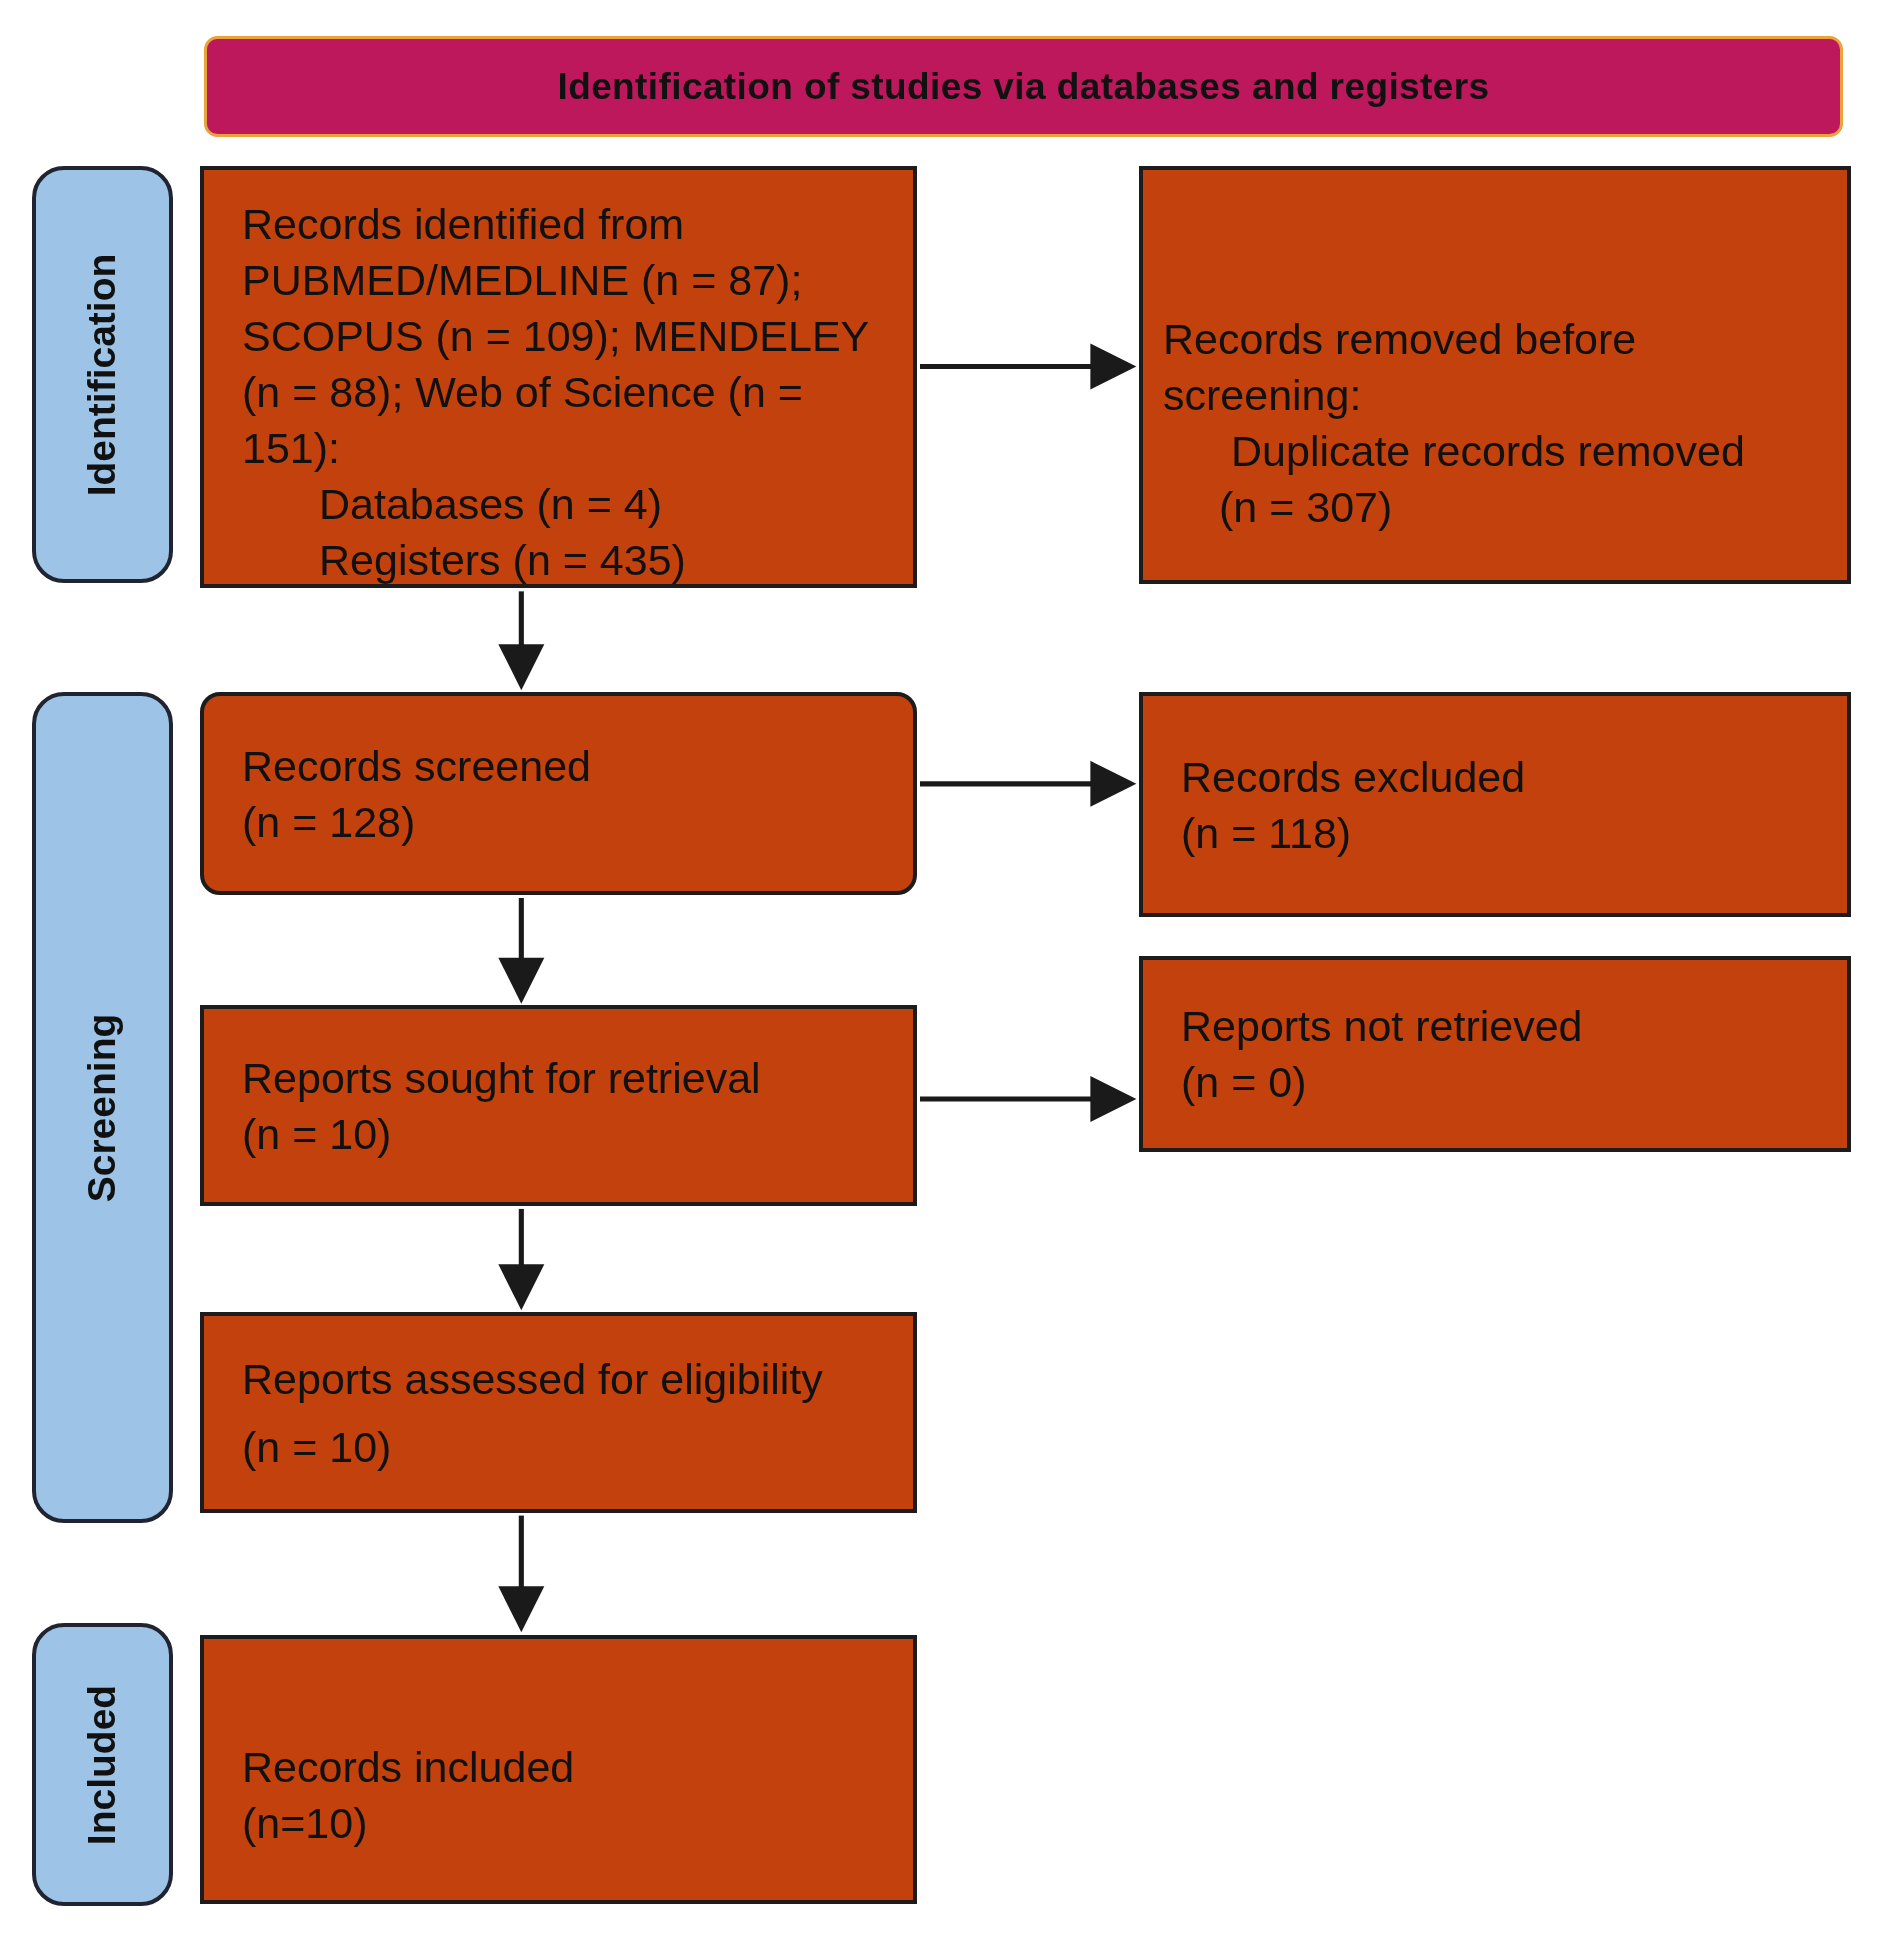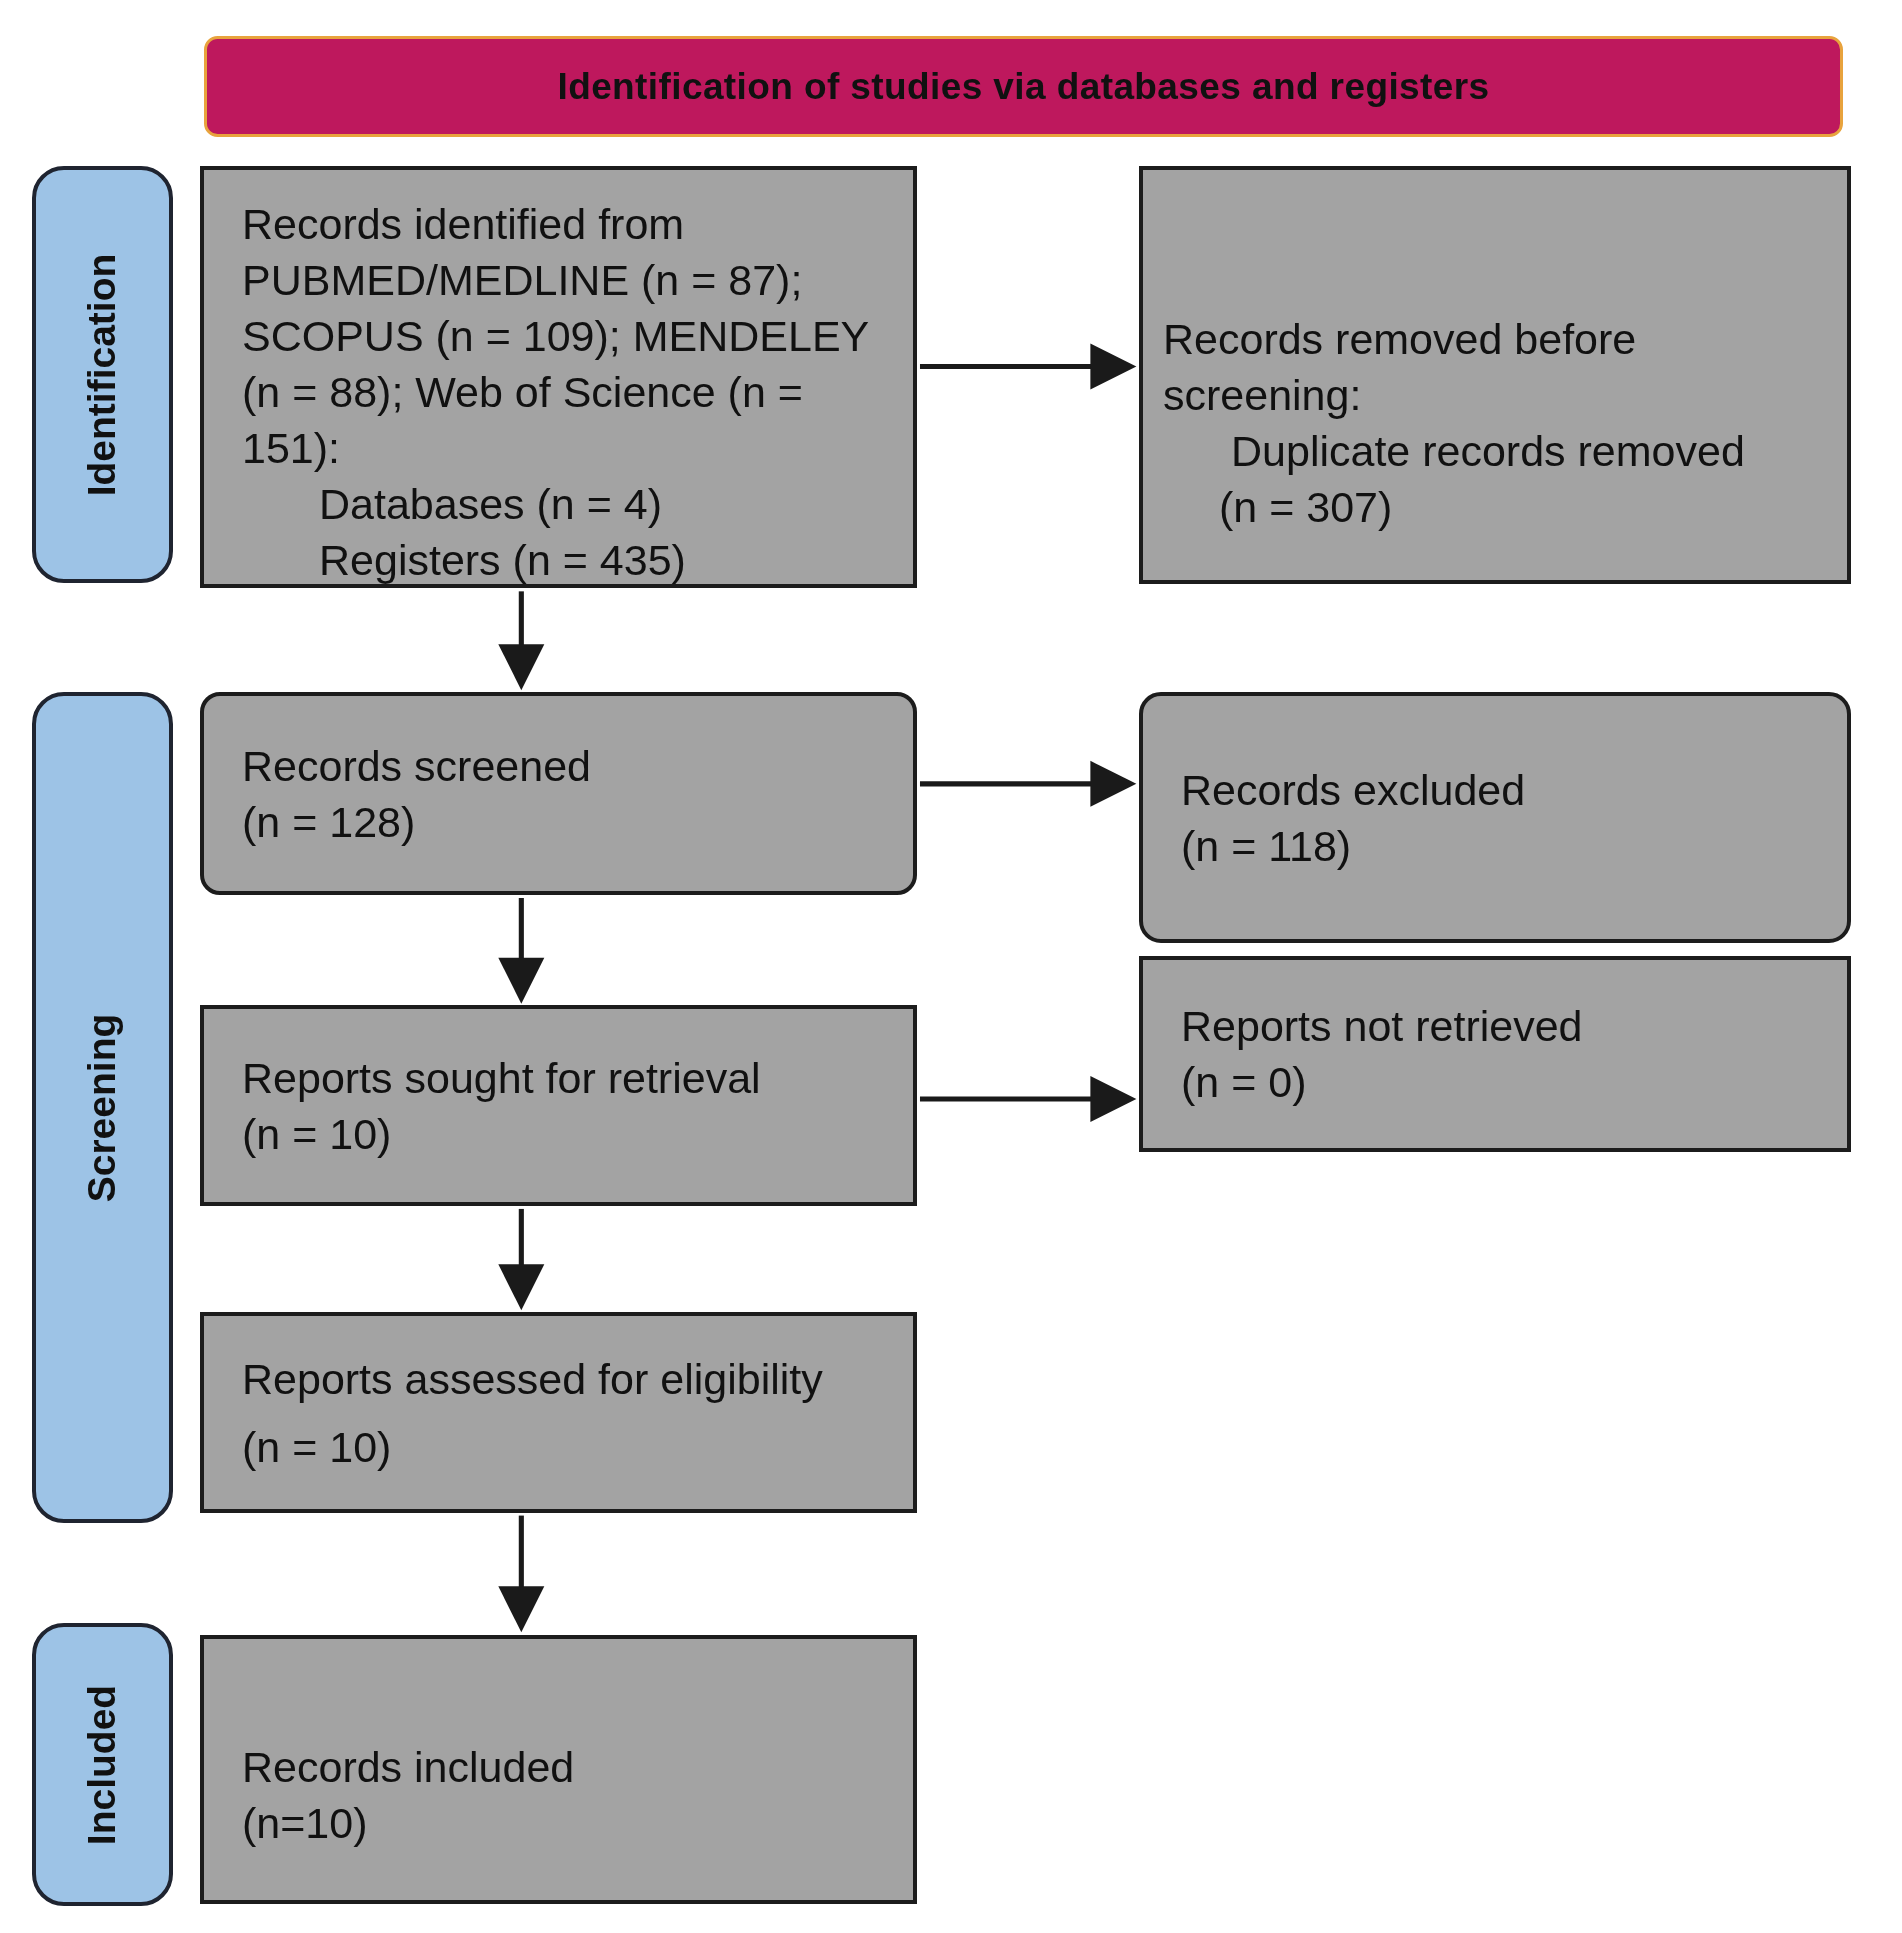--- a/index.html
+++ b/index.html
@@ -55,38 +55,38 @@
     transform:rotate(-90deg);
     white-space:nowrap;
     font-size:39px;
     font-weight:bold;
     color:#111111;
   }
 
   
   .flowbox{
     position:absolute;
-    background:#a3a3a3;
+    background:#c2410c;
     border:4.3px solid #1C1C1C;
     display:flex;
     flex-direction:column;
     justify-content:center;
     padding-left:38px;
     padding-right:24px;
     font-size:43px;
     line-height:56px;
     color:#111111;
   }
   .col-left{ left:200px; width:717px; }
   .col-right{ left:1139px; width:712px; }
 
   .box-identified{ top:166px; height:422px; justify-content:flex-start; padding-top:25.6px; }
   .box-removed{ top:166px; height:418px; justify-content:flex-start; padding-top:141px;padding-left:20px; }
   .box-screened{ top:692px; height:203px;border-radius:20px; }
-  .box-excluded{ top:692px; height:251px;border-radius:22px; }
+  .box-excluded{ top:692px; height:225px; }
   .box-sought{ top:1005px; height:201px; }
   .box-notretrieved{ top:956px; height:196px; }
   .box-assessed{ top:1312px; height:201px;gap:12px; }
   .box-included{ top:1635px; height:269px; padding-top:51px; }
 
   .indent-a{ margin-left:77px; }
   .indent-b{ margin-left:68px; }
   .indent-c{ margin-left:56px; }
 
   

